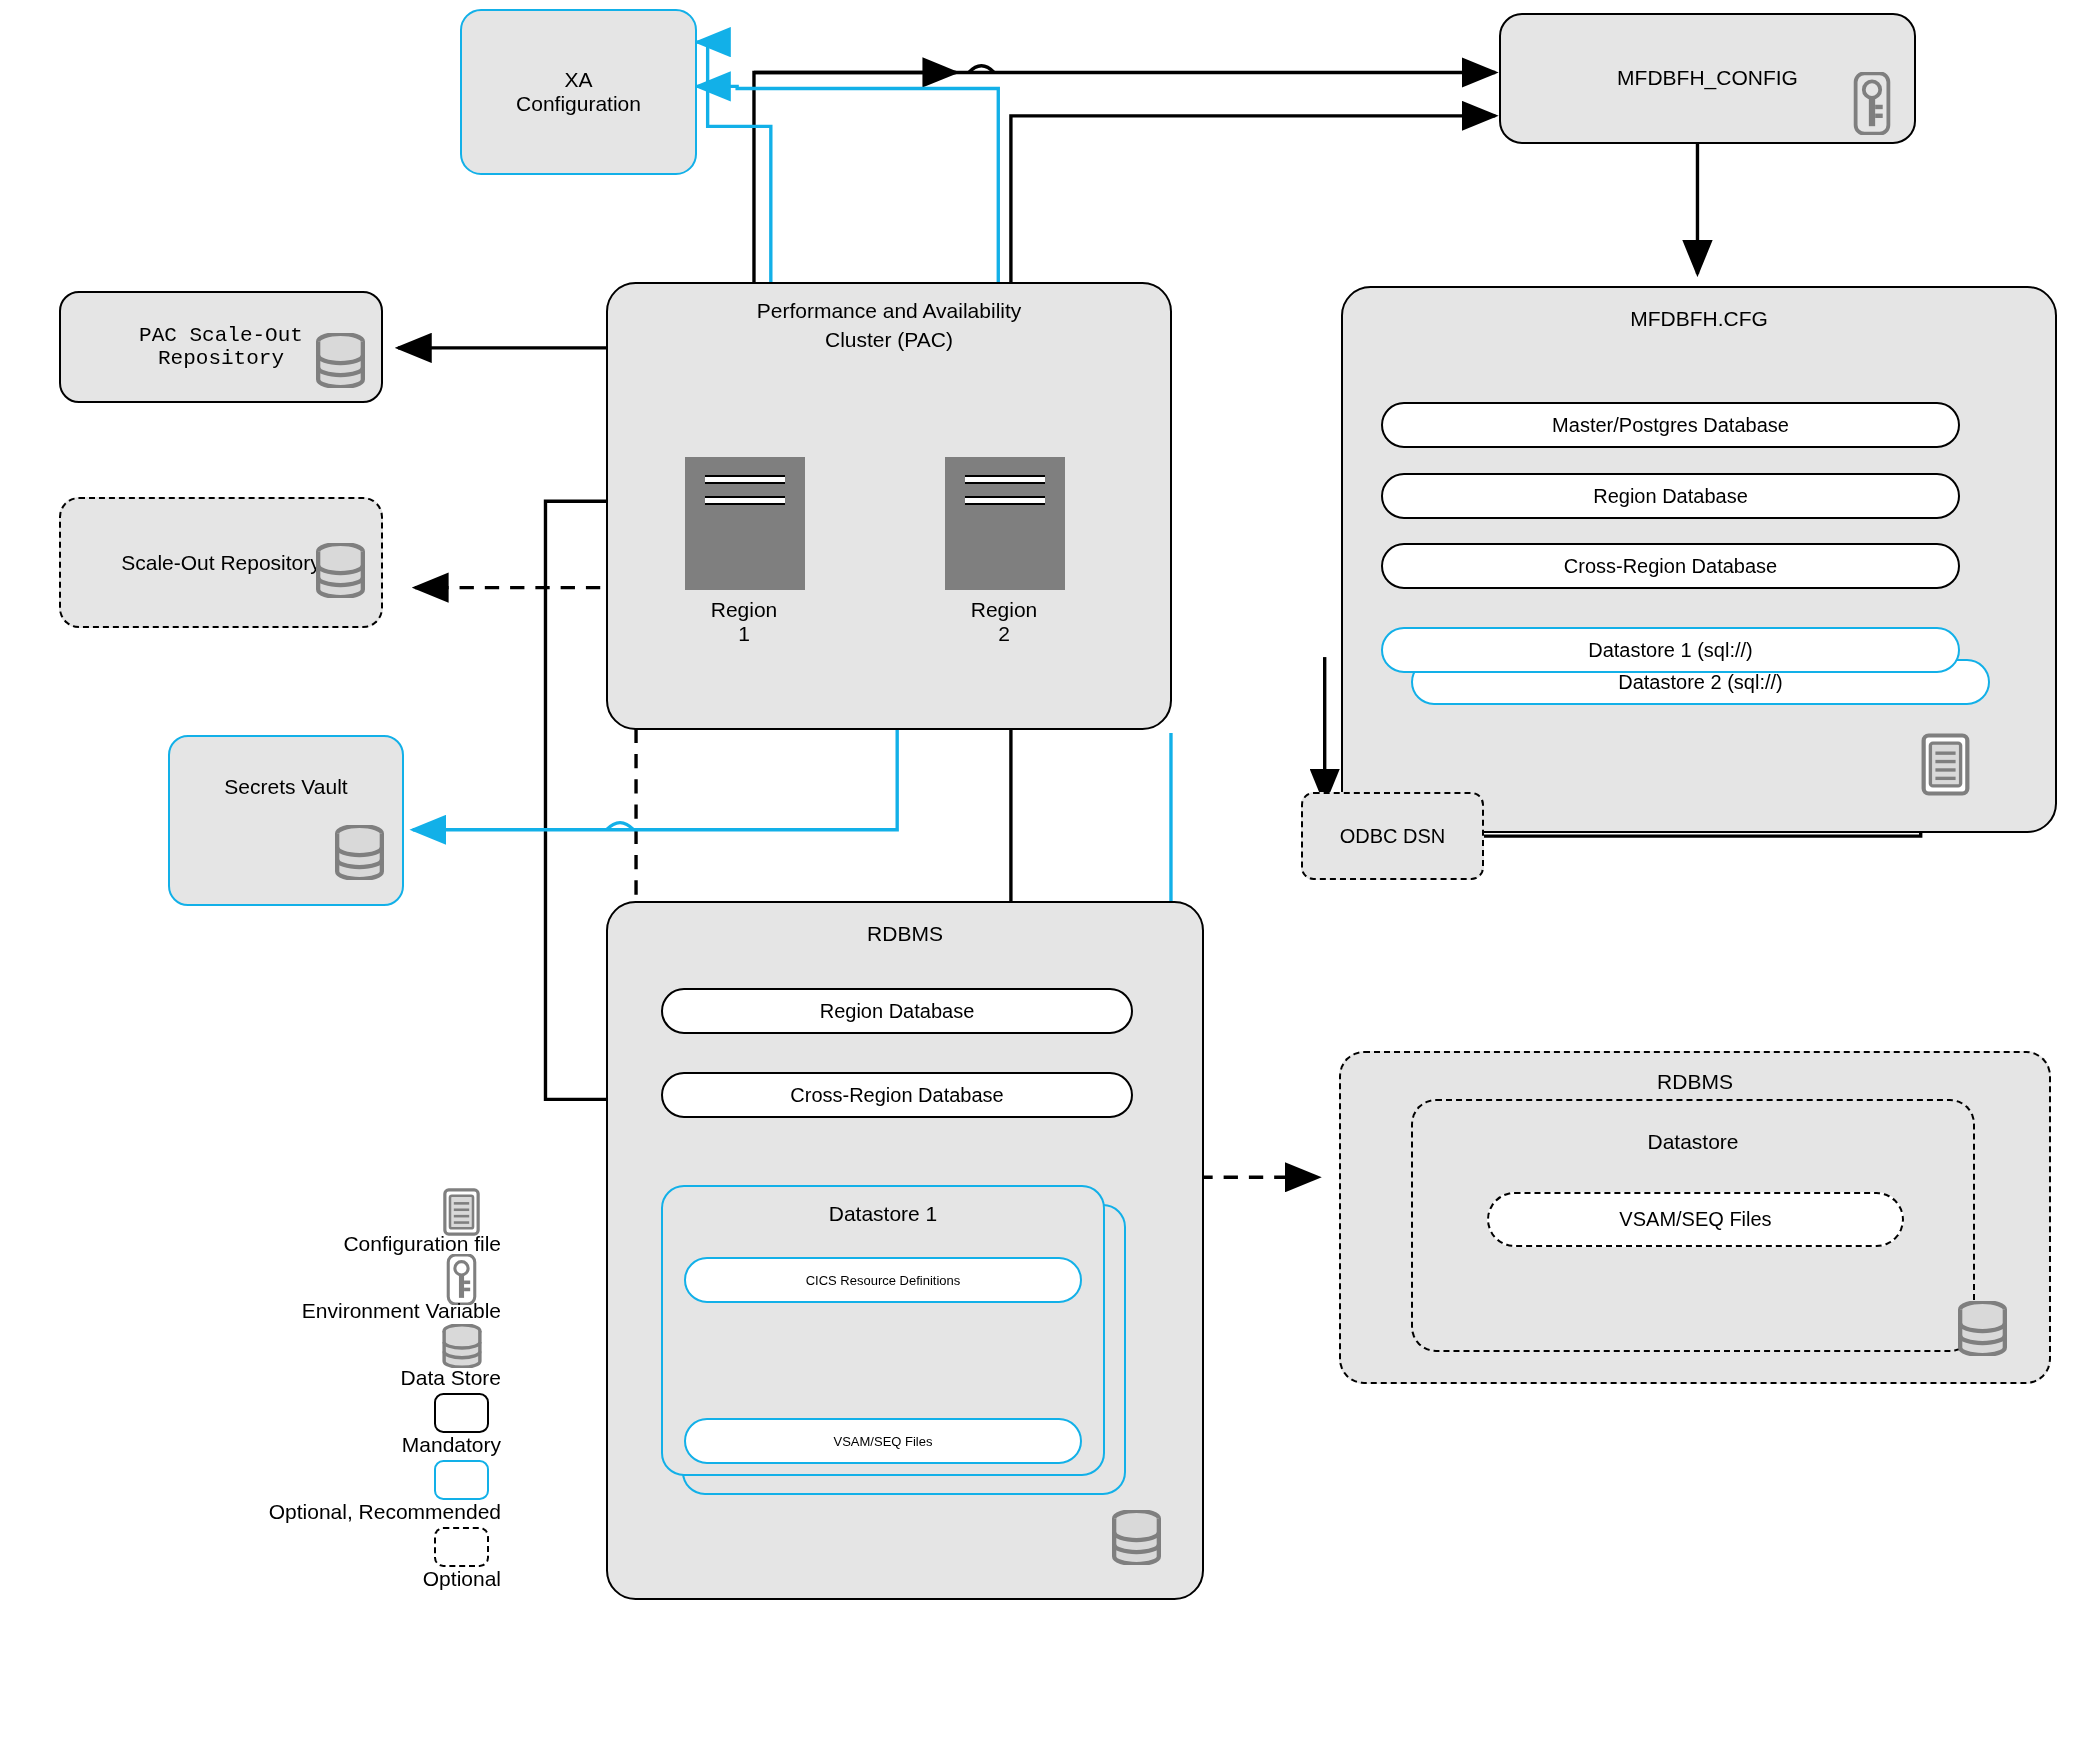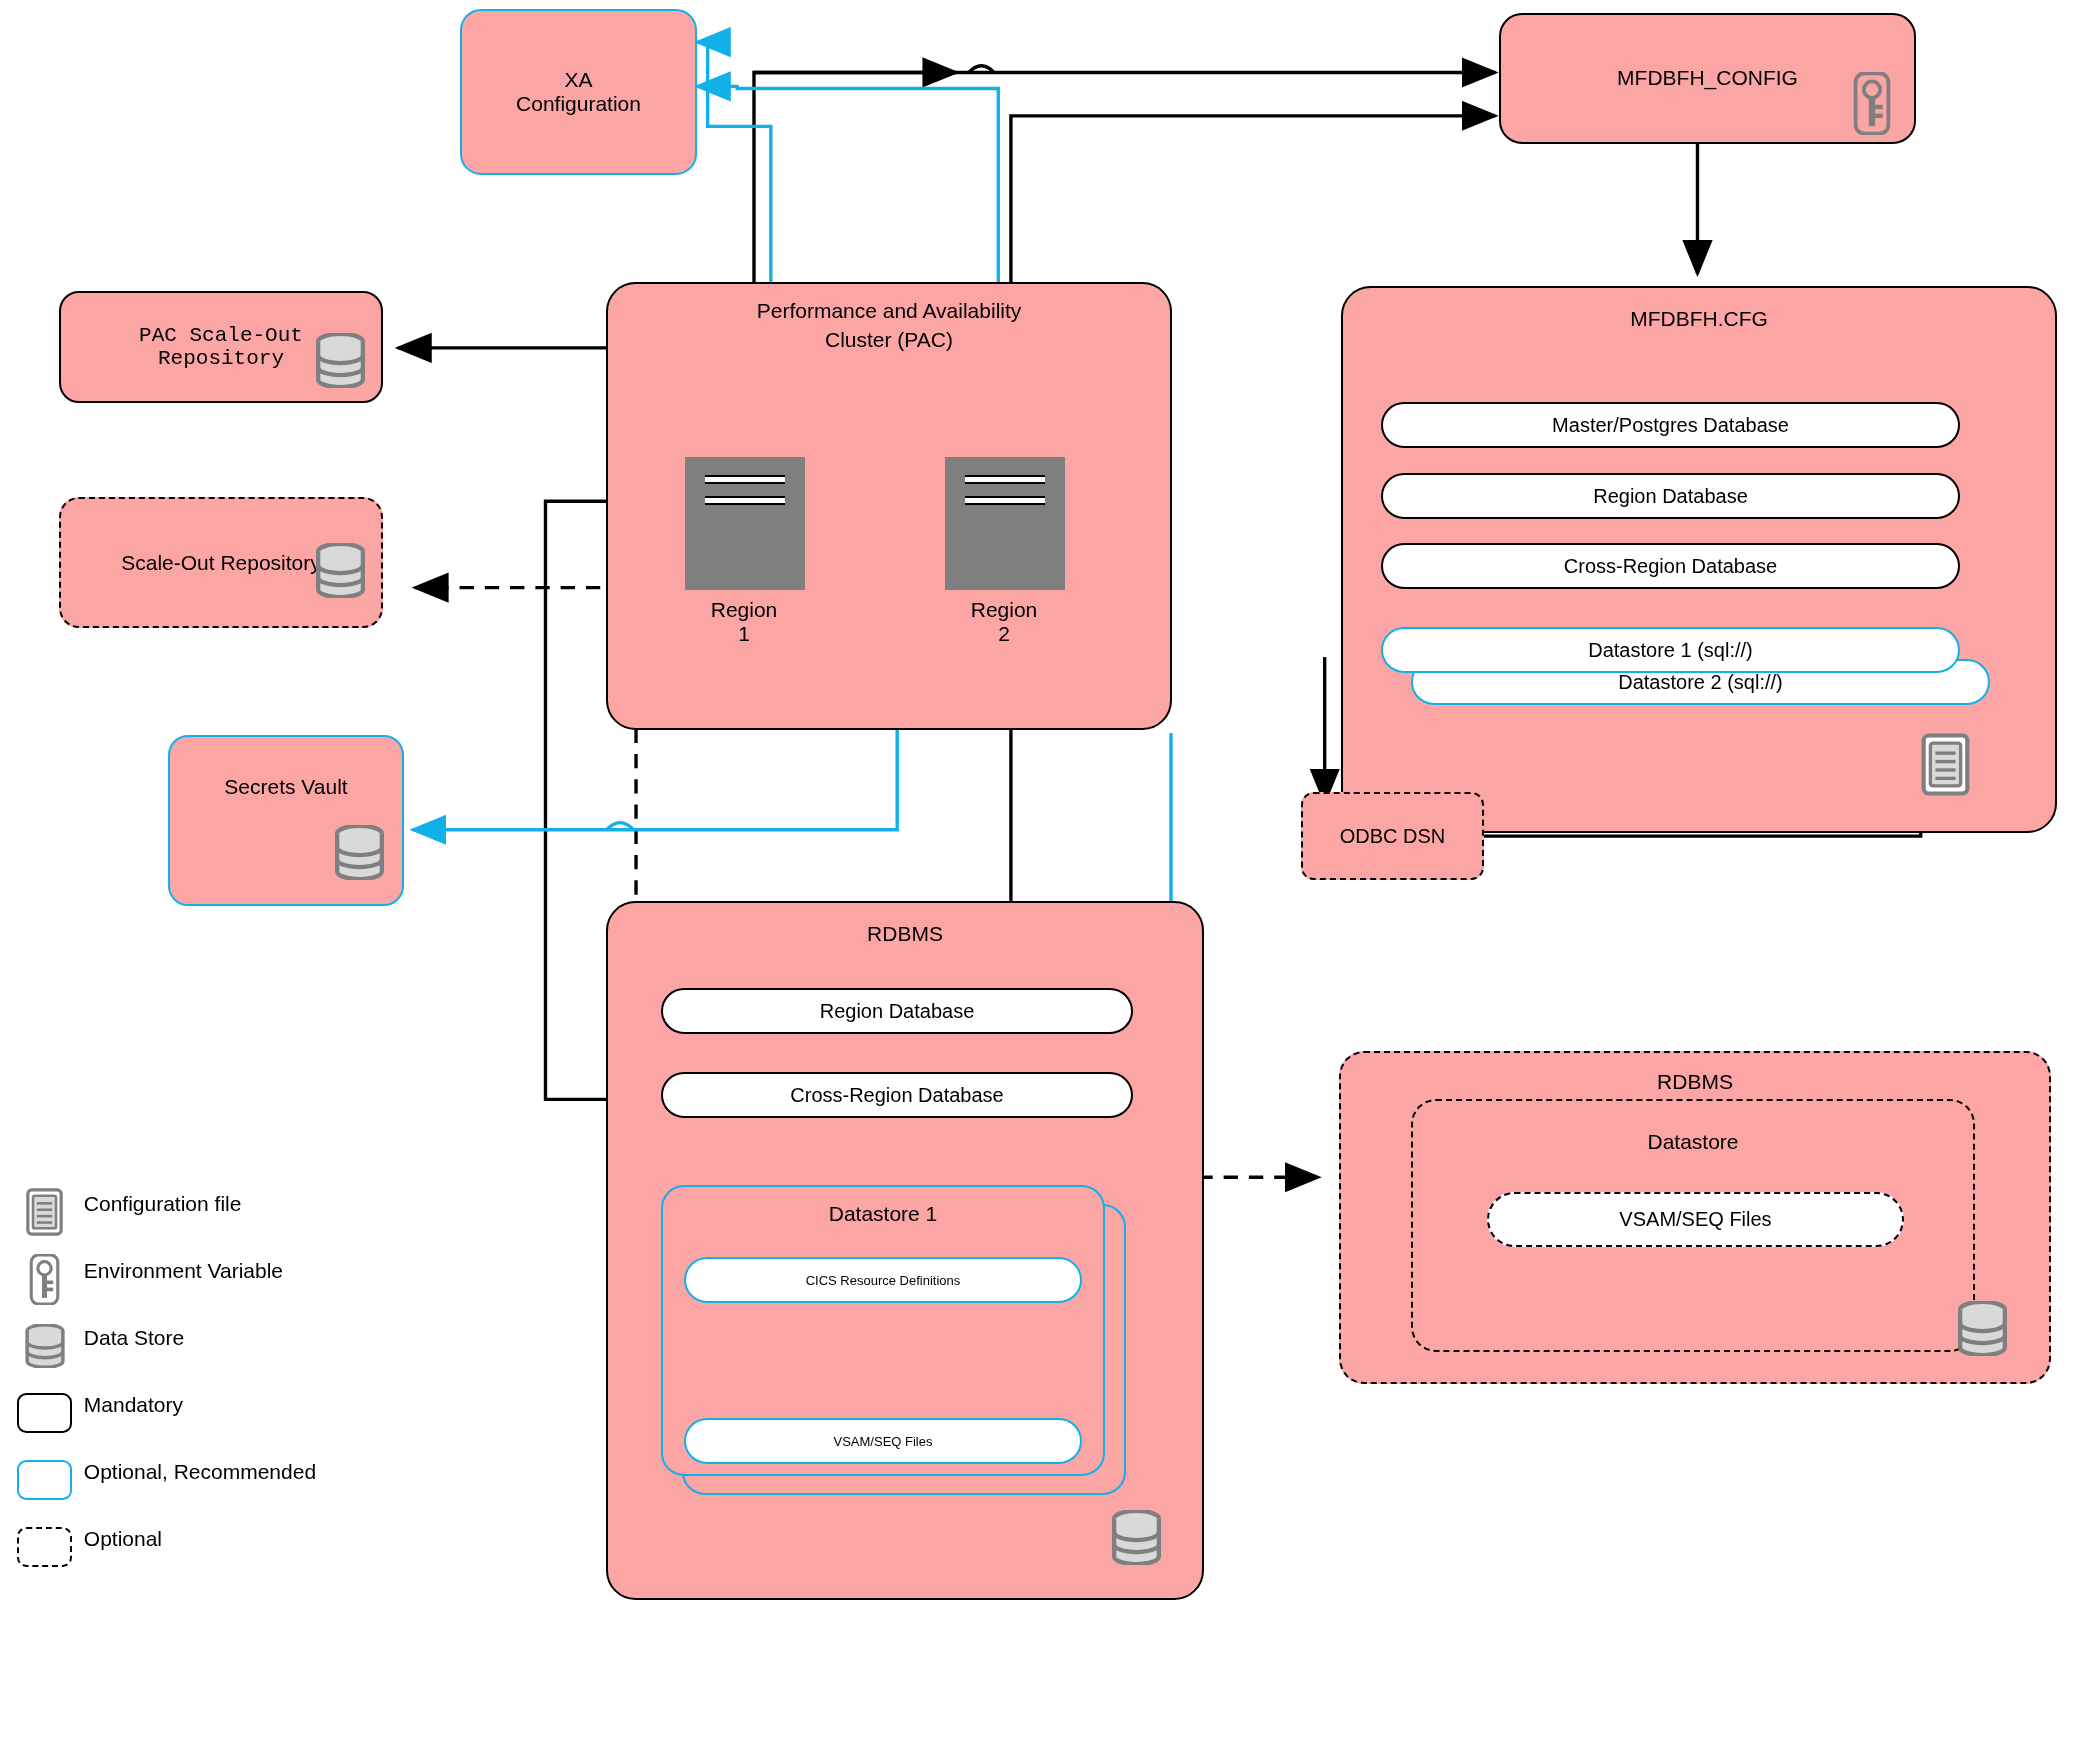--- a/index.html
+++ b/index.html
@@ -26,21 +26,21 @@
     height: 1764px;
     pointer-events: none;
   }
   .node {
     position: absolute;
     box-sizing: border-box;
     display: flex;
     align-items: center;
     justify-content: center;
     text-align: center;
-    background: #fca5a5;
+    background: #e5e5e5;
   }
   .mand {
     border: 2.9px solid #000000;
     border-radius: 25px;
   }
   .opt-rec {
     border: 2.9px solid #12b0e8;
     border-radius: 25px;
   }
   .opt {
@@ -88,22 +88,23 @@
     border-bottom: 2.5px solid #000000;
   }
   .legend {
     position: absolute;
     left: 17px;
     top: 1192px;
     width: 484px;
   }
   .legend-row {
     display: flex;
-    align-items: flex-start;
+    align-items: flex-end;
     height: 67px;
+    flex-direction: column;
   }
   .legend-swatch {
     width: 55px;
     min-width: 55px;
     height: 40px;
     box-sizing: border-box;
     margin-right: 11.8px;
     display: flex;
     align-items: center;
     justify-content: center;

